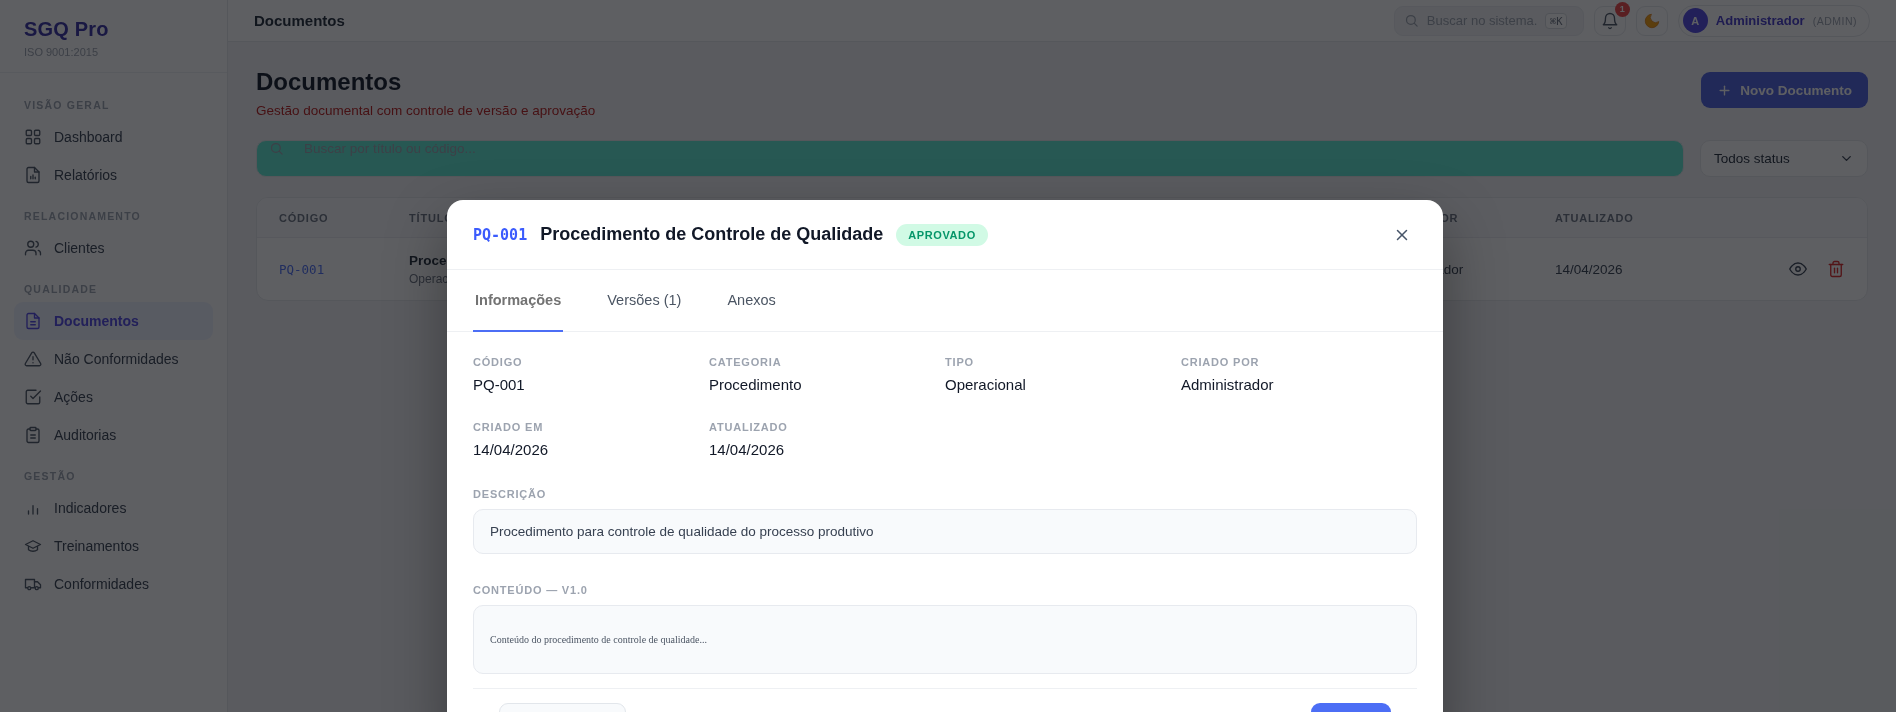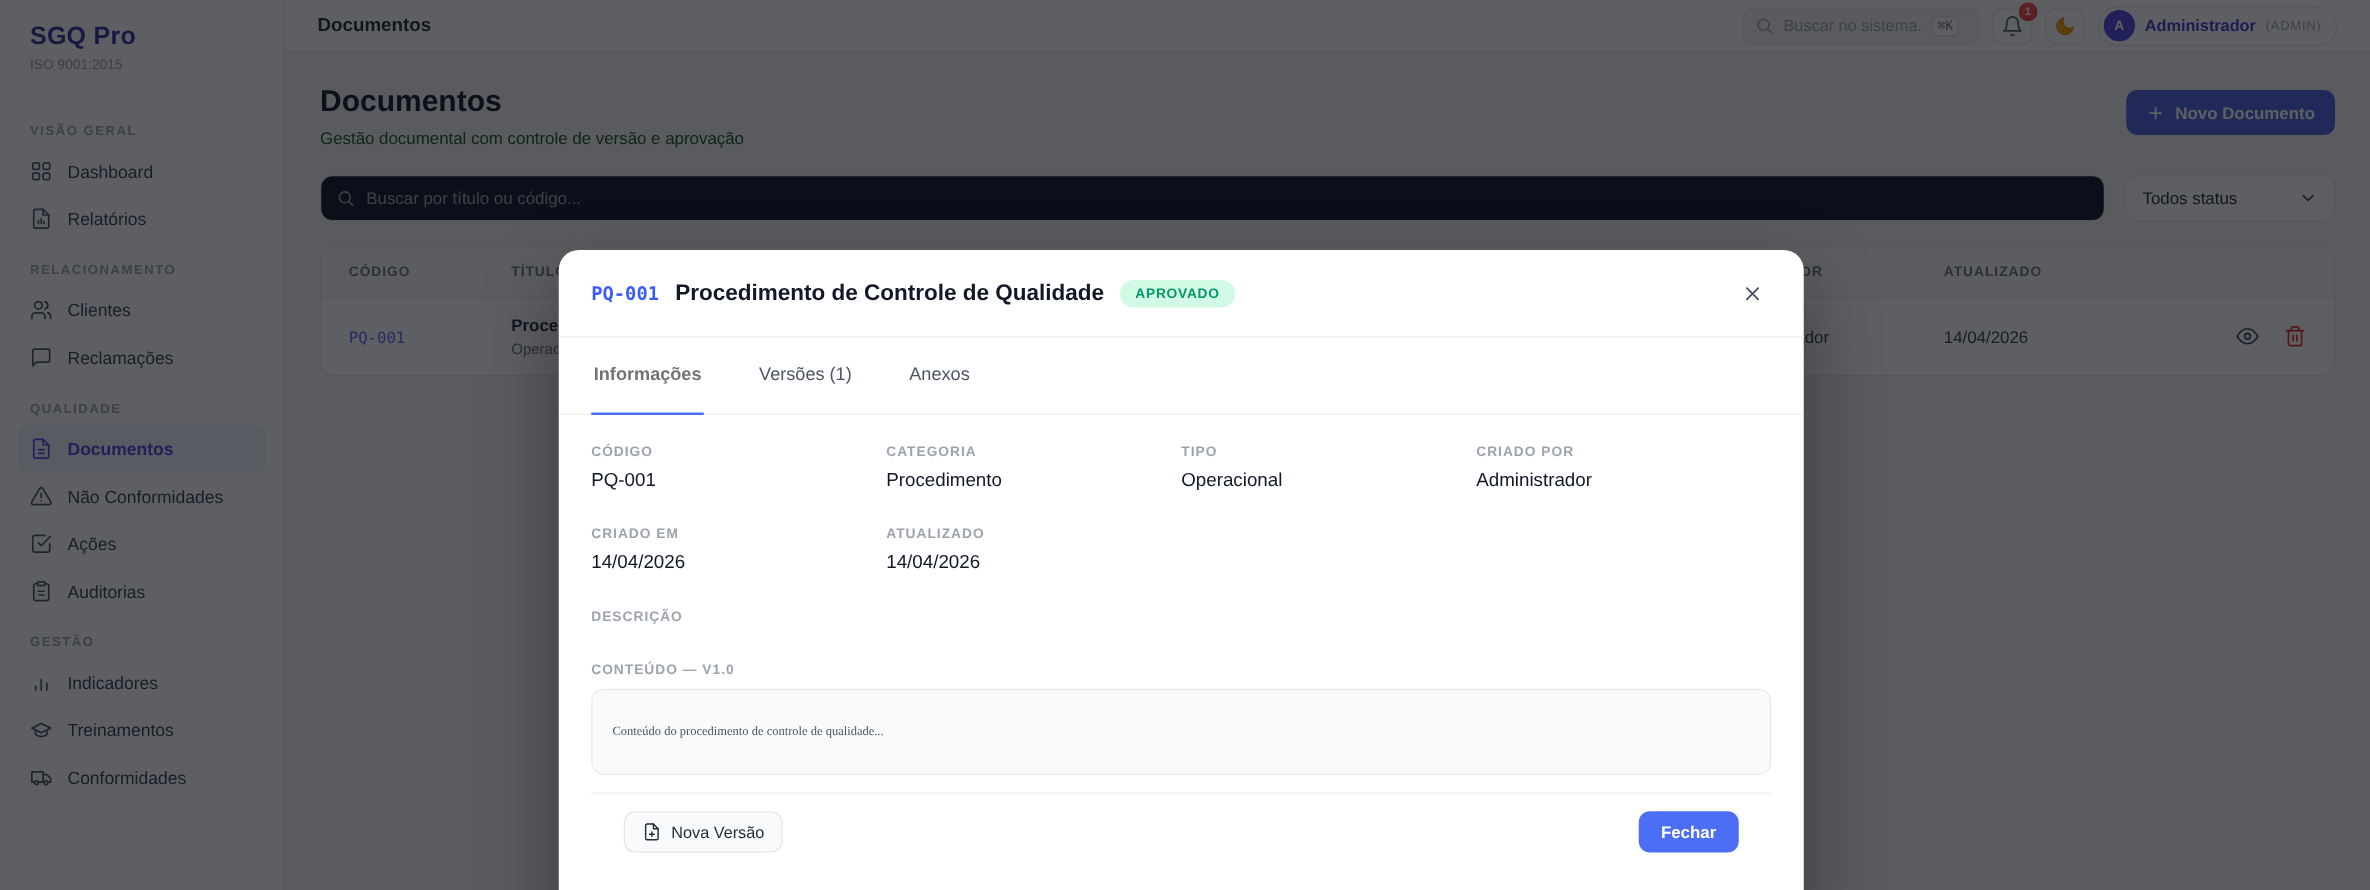--- a/index.html
+++ b/index.html
@@ -33,24 +33,24 @@
   .iconbtn { position:relative; width:32px; height:30px; border:1px solid #e5e7eb; background:#fff; border-radius:9px; display:flex; align-items:center; justify-content:center; color:#4b5563; cursor:pointer; }
   .badge-dot { position:absolute; top:-5px; right:-5px; min-width:15px; height:15px; border-radius:8px; background:#ef4444; color:#fff; font-size:9px; font-weight:bold; display:flex; align-items:center; justify-content:center; padding:0 3px; }
   .user-pill { display:flex; align-items:center; gap:8px; border:1px solid #e5e7eb; background:#fff; border-radius:999px; height:32px; padding:0 12px 0 4px; cursor:pointer; }
   .avatar { width:25px; height:25px; border-radius:50%; background:#4f46e5; color:#fff; font-size:11px; font-weight:bold; display:flex; align-items:center; justify-content:center; }
   .user-name { font-size:13px; font-weight:bold; color:#4338ca; }
   .user-role { font-size:10.5px; color:#9ca3af; letter-spacing:.5px; }
 
   .content { padding:26px 28px; }
   .page-head { display:flex; align-items:flex-start; justify-content:space-between; }
   .page-title { font-size:24px; font-weight:bold; color:#111827; }
-  .page-sub { font-size:13.5px; color:#14532d; margin-top:7px; }
+  .page-sub { font-size:13.5px; color:#b91c1c; margin-top:7px; }
   .btn-primary { display:flex; align-items:center; gap:8px; background:#4c60e0; color:#fff; border:none; border-radius:9px; height:36px; padding:0 16px; font-size:13.5px; font-weight:bold; cursor:pointer; margin-top:4px; }
   .filter-row { display:flex; gap:16px; margin-top:22px; }
-  .doc-search { flex:1; display:flex; align-items:center; gap:9px; background:#0f172a; border:1px solid #e5e7eb; border-radius:10px; height:37px; padding:0 12px; color:#9ca3af; }
+  .doc-search { flex:1; display:flex; align-items:flex-start; gap:20px; background:#5eead4; border:1px solid #e5e7eb; border-radius:10px; height:37px; padding:0 12px; color:#9ca3af; }
   .doc-search input { border:none; outline:none; background:transparent; font-size:13.5px; color:#6b7280; flex:1; font-family:"Liberation Sans",sans-serif; }
   .doc-search input::placeholder { color:#9ca3af; }
   .select { width:168px; flex:none; display:flex; align-items:center; justify-content:space-between; background:#fff; border:1px solid #e5e7eb; border-radius:10px; height:37px; padding:0 13px; font-size:13.5px; color:#1f2937; cursor:pointer; }
   .select .icon-sm { color:#374151; }
 
   .table-card { margin-top:20px; background:#fff; border:1px solid #e5e7eb; border-radius:12px; overflow:hidden; }
   .t-head, .t-row { display:grid; grid-template-columns:130px 1fr 175px 185px 105px; align-items:center; padding:0 22px; }
   .t-head { background:#f8fafc; border-bottom:1px solid #e9ebef; height:40px; }
   .t-head div { font-size:11px; font-weight:bold; color:#6b7280; letter-spacing:.8px; text-transform:uppercase; }
   .t-row { height:62px; }
@@ -119,26 +119,20 @@
       <div class="nav-section-label">Relacionamento</div>
       <div class="nav-item">
         <svg class="icon" viewBox="0 0 24 24" fill="none" stroke="currentColor" stroke-width="1.8" stroke-linecap="round" stroke-linejoin="round">
             <path d="M16 21v-2a4 4 0 0 0-4-4H6a4 4 0 0 0-4 4v2"></path>
             <circle cx="9" cy="7" r="4"></circle>
             <path d="M22 21v-2a4 4 0 0 0-3-3.87"></path>
             <path d="M16 3.13a4 4 0 0 1 0 7.75"></path>
           </svg>
         <span>Clientes</span>
       </div>
-      <div class="nav-item">
-        <svg class="icon" viewBox="0 0 24 24" fill="none" stroke="currentColor" stroke-width="1.8" stroke-linecap="round" stroke-linejoin="round">
-            <path d="M21 15a2 2 0 0 1-2 2H7l-4 4V5a2 2 0 0 1 2-2h14a2 2 0 0 1 2 2z"></path>
-          </svg>
-        <span>Reclamações</span>
-      </div>
 
       <div class="nav-section-label">Qualidade</div>
       <div class="nav-item active">
         <svg class="icon" viewBox="0 0 24 24" fill="none" stroke="currentColor" stroke-width="1.8" stroke-linecap="round" stroke-linejoin="round">
             <path d="M14 2H6a2 2 0 0 0-2 2v16a2 2 0 0 0 2 2h12a2 2 0 0 0 2-2V8z"></path>
             <path d="M14 2v6h6"></path>
             <path d="M9 13h6"></path>
             <path d="M9 17h6"></path>
           </svg>
         <span>Documentos</span>
@@ -339,20 +333,21 @@
         <div>
           <div class="f-label">Atualizado</div>
           <div class="f-value">14/04/2026</div>
         </div>
         <div></div>
         <div></div>
       </div>
 
       <div class="section">
         <div class="f-label">Descrição</div>
+        <div class="box">Procedimento para controle de qualidade do processo produtivo</div>
       </div>
 
       <div class="section">
         <div class="f-label">Conteúdo — V1.0</div>
         <div class="box mono">Conteúdo do procedimento de controle de qualidade...</div>
       </div>
 
       <div class="modal-footer">
         <button class="btn-light">
           <svg class="icon-sm" viewBox="0 0 24 24" fill="none" stroke="currentColor" stroke-width="1.8" stroke-linecap="round" stroke-linejoin="round">

